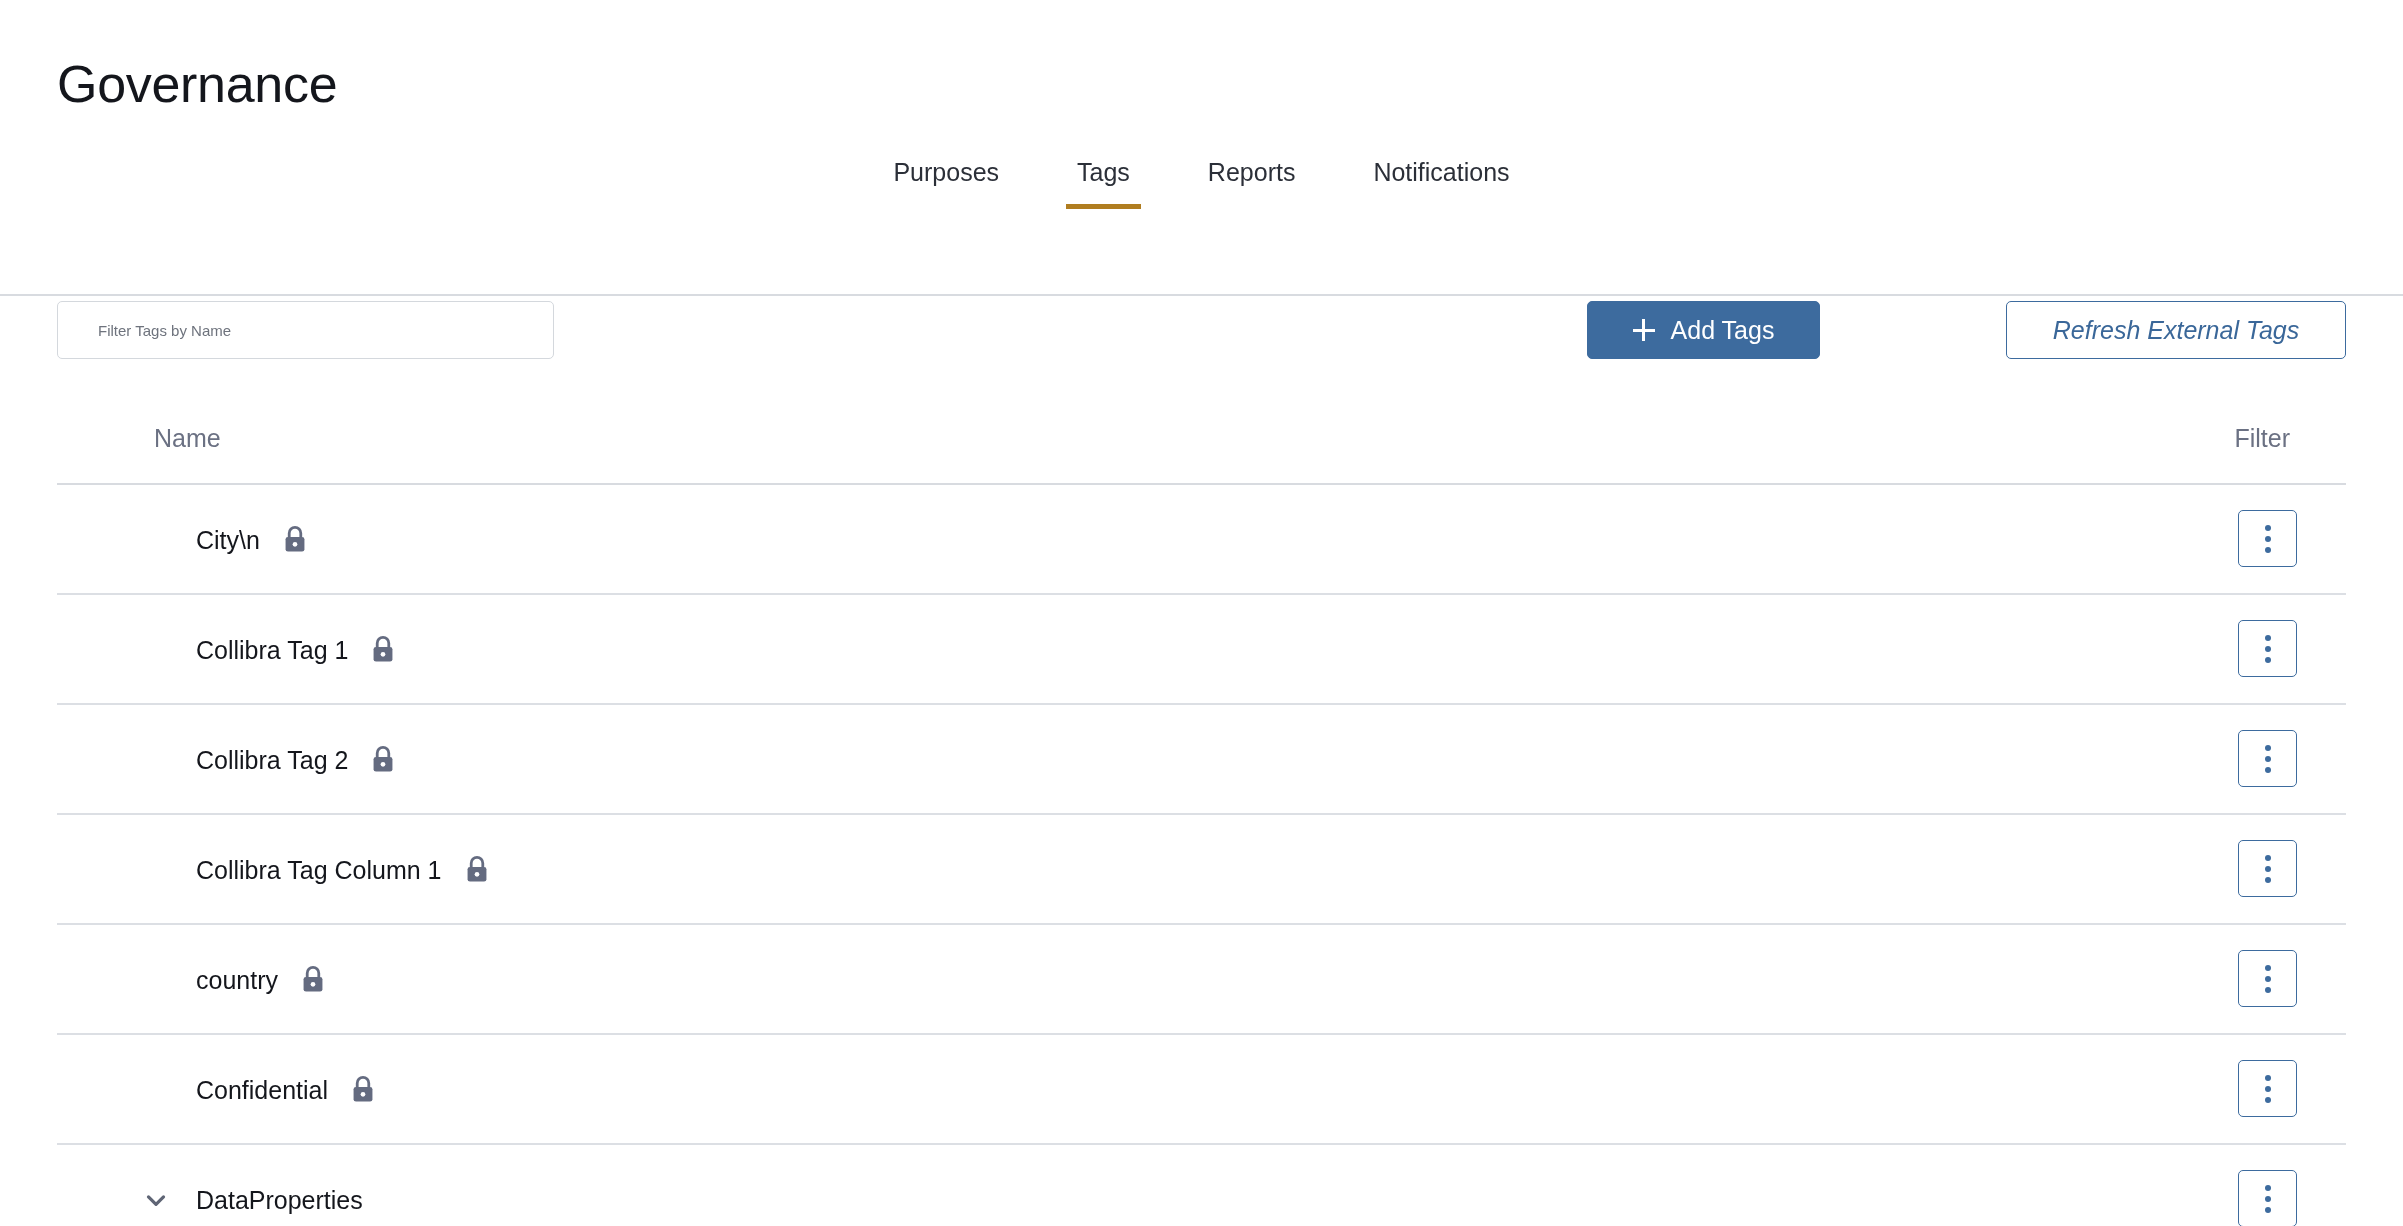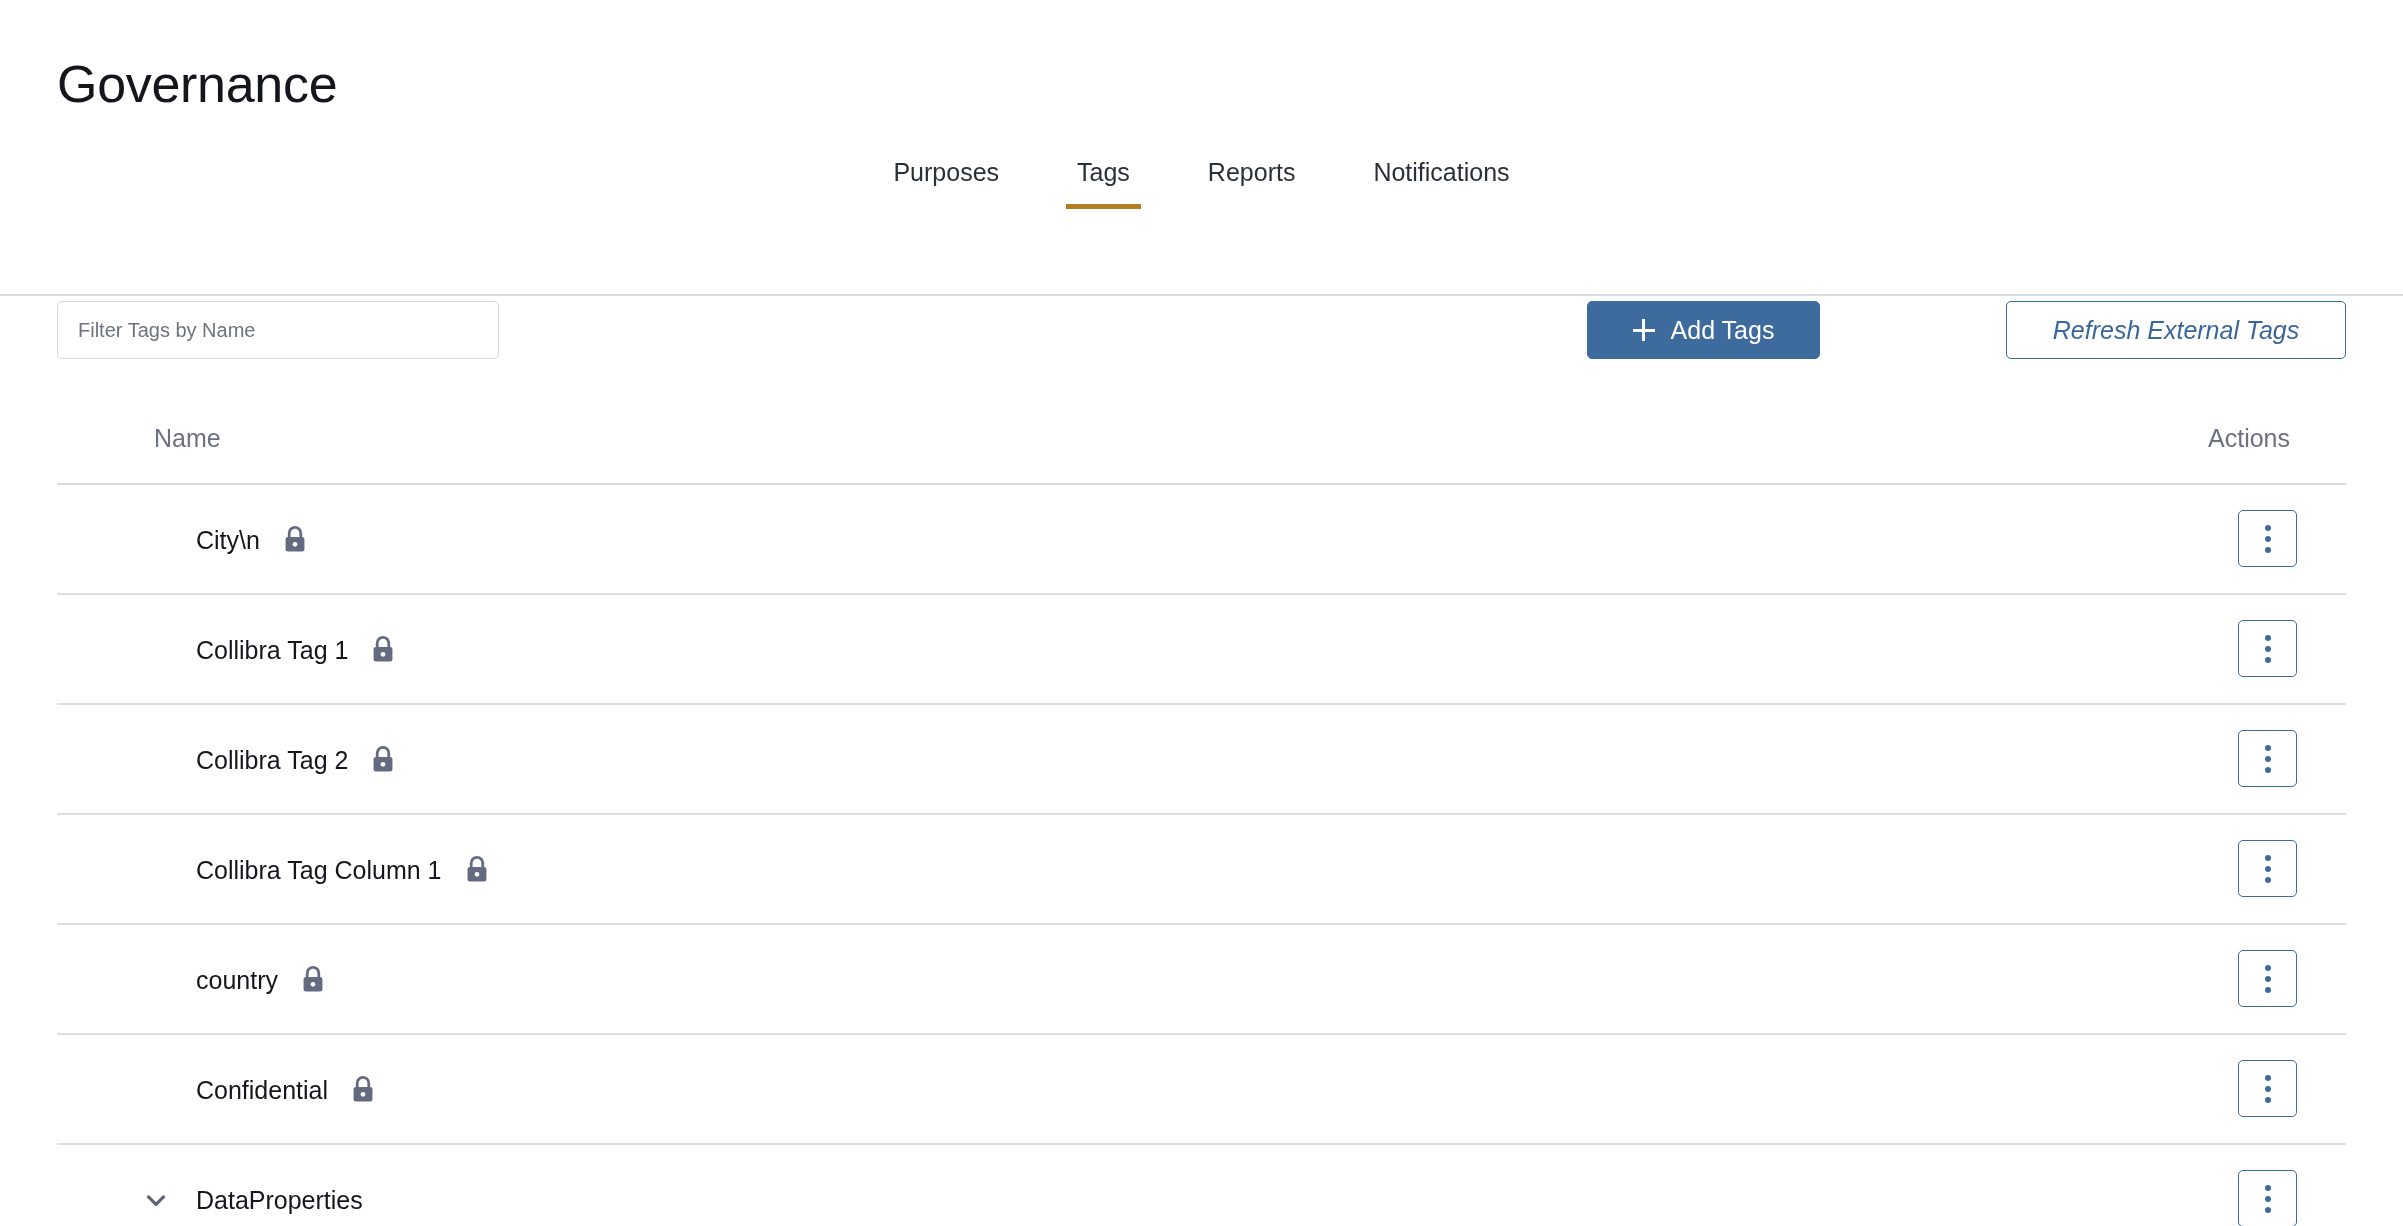--- a/index.html
+++ b/index.html
@@ -78,28 +78,28 @@
     left: 0;
     top: 229px;
     width: 100%;
     height: 170px;
   }
 
   .filter-input {
     position: absolute;
     left: 57px;
     top: 72px;
-    width: 442px;
+    width: 497px;
     height: 58px;
     border: 1.5px solid #d4d8dd;
     border-radius: 5px;
     background: #ffffff;
-    font-size: 20px;
+    font-size: 15px;
     color: #2b2f38;
-    padding: 0 20px;
+    padding: 0 40px;
     font-family: "Liberation Sans", sans-serif;
     outline: none;
   }
   .filter-input::placeholder { color: #6e737d; }
 
   .btn-add {
     position: absolute;
     right: 583px;
     top: 72px;
     height: 58px;
@@ -279,21 +279,21 @@
     </button>
 
     <button class="btn-refresh">
       <span>Refresh External Tags</span>
     </button>
   </div>
 
   <div class="table">
     <div class="thead">
       <div class="th-name">Name</div>
-      <div class="th-actions">Actions</div>
+      <div class="th-actions">Filter</div>
     </div>
     <div id="rows-host">
         <div class="row">
           <div class="row-left">
             <div class="chevron-slot empty"></div>
             <div class="row-name">City\n</div>
             <div class="lock-slot">
               <svg viewBox="0 0 24 28" width="26" height="30">
                 <path d="M6.6 11.5 V7.6 a5.4 5.4 0 0 1 10.8 0 V11.5" fill="none" stroke="#646b80" stroke-width="2.6"></path>
                 <rect x="3.2" y="11.2" width="17.6" height="13.6" rx="2.2" fill="#646b80"></rect>

